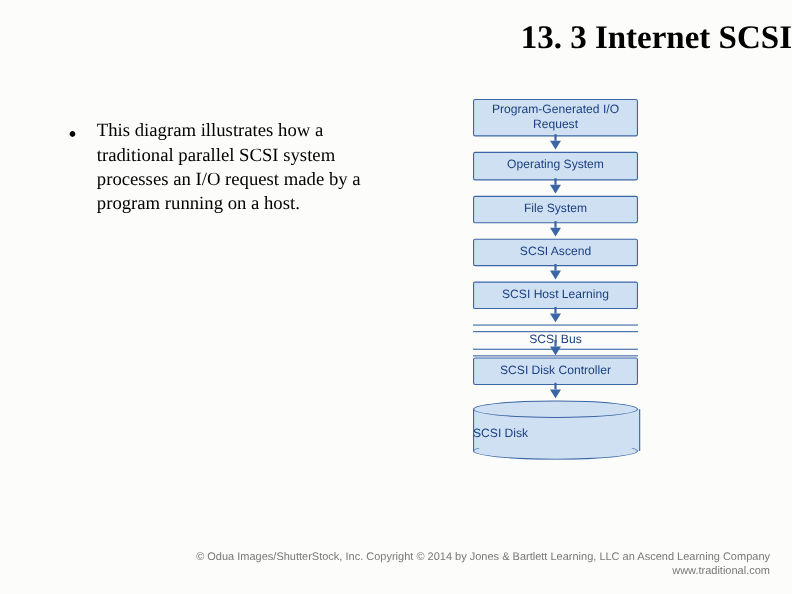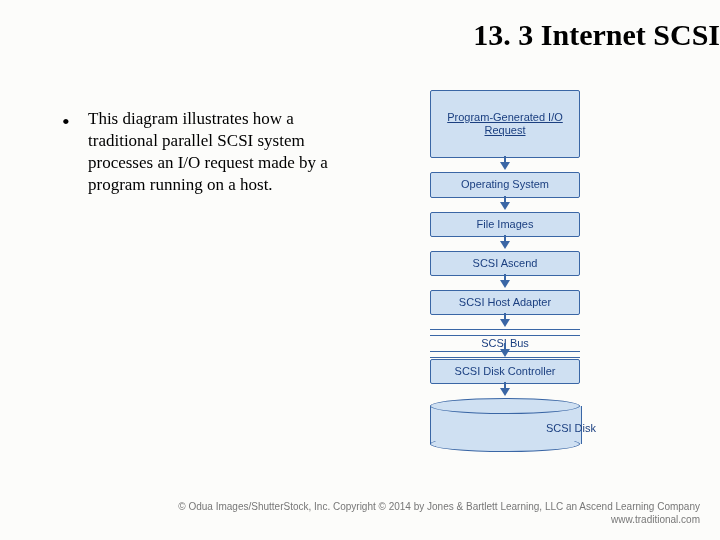--- a/index.html
+++ b/index.html
@@ -5,34 +5,34 @@
   html,body{margin:0;padding:0;width:720px;height:540px;background:#fcfcfa;font-family:"Times New Roman",Times,serif;color:#000;}
   .slide{position:relative;width:720px;height:540px;box-sizing:border-box;}
   .title{position:absolute;top:18px;left:0;right:0;text-align:right;font-size:30px;font-weight:bold;}
   .body-text{position:absolute;top:108px;left:62px;width:290px;font-size:17px;line-height:1.3;}
   .body-text ul{margin:0;padding:0;list-style:none;}
   .body-text li{position:relative;padding-left:26px;}
   .body-text li::before{content:"•";position:absolute;left:0;top:0;font-size:22px;}
   .diagram{position:absolute;top:90px;left:410px;width:190px;font-family:Arial,Helvetica,sans-serif;}
   .d-item{display:flex;flex-direction:column;align-items:center;}
   .d-box{box-sizing:border-box;width:150px;background:#cfe0f2;border:1px solid #3a66a5;color:#1b3f80;font-size:11px;text-align:center;padding:5px 8px;line-height:1.2;border-radius:2px;}
-  .d-box.two-line{padding:20px 4px;text-decoration:underline;}
+  .d-box.two-line{padding:3px 4px;}
   .d-arrow{width:0;height:0;border-left:5px solid transparent;border-right:5px solid transparent;border-top:8px solid #3a66a5;margin:4px 0 2px 0;position:relative;}
   .d-arrow::before{content:"";position:absolute;top:-14px;left:-1px;width:2px;height:6px;background:#3a66a5;}
   .d-bus{width:150px;height:16px;box-sizing:border-box;}
   .d-bus .bus-label{font-size:11px;color:#1b3f80;text-align:center;position:relative;top:-2px;}
   .d-bus-lines{position:relative;width:150px;height:10px;}
   .d-bus-lines::before,.d-bus-lines::after{content:"";position:absolute;left:0;right:0;height:0;border-top:1px solid #3a66a5;}
   .d-bus-lines::before{top:0;}
   .d-bus-lines::after{top:6px;}
   .d-cyl{position:relative;width:150px;height:54px;}
   .d-cyl .cyl-body{position:absolute;top:8px;left:0;width:150px;height:38px;background:#cfe0f2;border-left:1px solid #3a66a5;border-right:1px solid #3a66a5;}
   .d-cyl .cyl-top{position:absolute;top:0;left:0;width:150px;height:16px;background:#cfe0f2;border:1px solid #3a66a5;border-radius:50%/50%;box-sizing:border-box;}
   .d-cyl .cyl-bottom{position:absolute;bottom:0;left:0;width:150px;height:16px;background:#cfe0f2;border:1px solid #3a66a5;border-radius:50%/50%;box-sizing:border-box;border-top-color:transparent;}
-  .d-cyl .cyl-label{position:absolute;top:24px;left:16px;width:150px;text-align:right;font-size:11px;color:#1b3f80;}
+  .d-cyl .cyl-label{position:absolute;top:24px;left:0;width:150px;text-align:left;font-size:11px;color:#1b3f80;}
   .footer{position:absolute;bottom:14px;right:20px;text-align:right;font-family:Arial,Helvetica,sans-serif;font-size:10px;color:#777;line-height:1.3;}
 </style>
 </head>
 <body>
 
 <div class="slide">
 
   <div class="title">13. 3 Internet SCSI</div>
 
   <div class="body-text">
@@ -40,25 +40,25 @@
       <li>This diagram illustrates how a traditional parallel SCSI system processes an I/O request made by a program running on a host.</li>
     </ul>
   </div>
 
   <div class="diagram">
     <div class="d-item">
       <div class="d-box two-line">Program-Generated I/O Request</div>
       <div class="d-arrow"></div>
       <div class="d-box">Operating System</div>
       <div class="d-arrow"></div>
-      <div class="d-box">File Images</div>
+      <div class="d-box">File System</div>
       <div class="d-arrow"></div>
       <div class="d-box">SCSI Ascend</div>
       <div class="d-arrow"></div>
-      <div class="d-box">SCSI Host Adapter</div>
+      <div class="d-box">SCSI Host Learning</div>
       <div class="d-arrow"></div>
       <div class="d-bus">
         <div class="d-bus-lines"></div>
         <div class="bus-label">SCSI Bus</div>
         <div class="d-bus-lines"></div>
       </div>
       <div class="d-arrow"></div>
       <div class="d-box">SCSI Disk Controller</div>
       <div class="d-arrow"></div>
       <div class="d-cyl">

